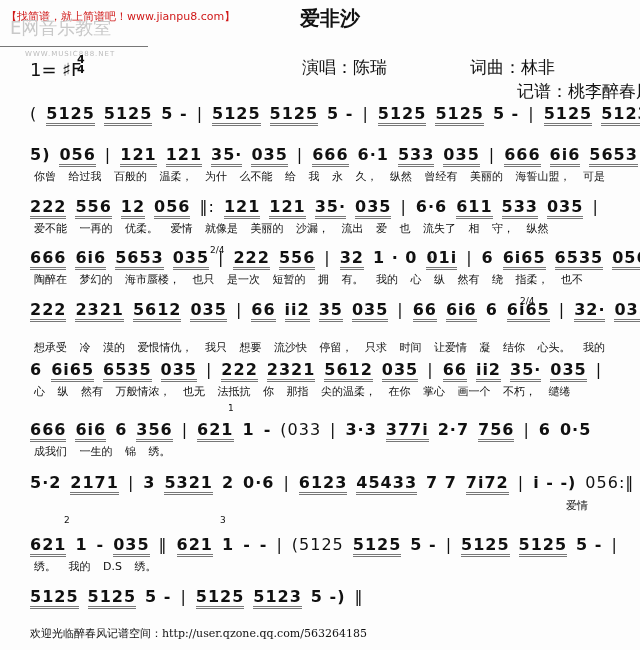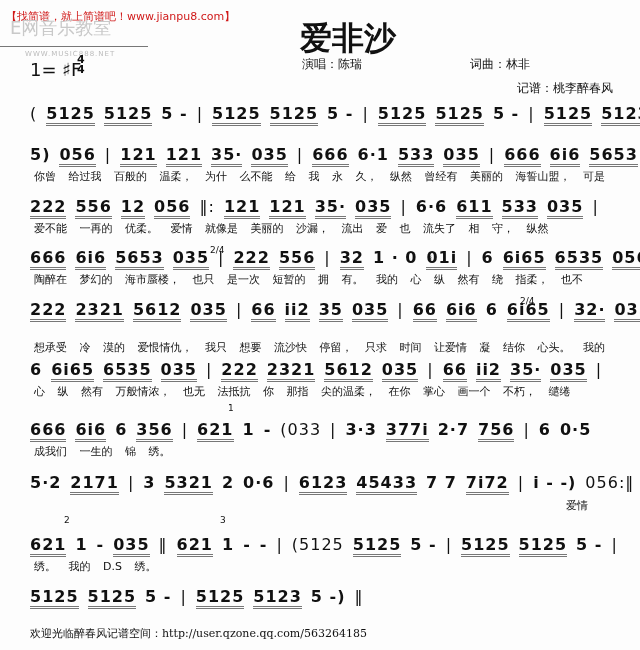--- a/index.html
+++ b/index.html
@@ -4,24 +4,24 @@
 <style>
   html, body { margin:0; padding:0; }
   body {
     width:640px; height:650px; background:#fdfdfd; position:relative; overflow:hidden;
     font-family:"DejaVu Sans", sans-serif; color:#111;
   }
   .banner { position:absolute; left:6px; top:9px; font-size:11px; color:#d01818; font-weight:normal; white-space:nowrap; }
   .watermark { position:absolute; left:10px; top:16px; font-size:18px; color:#c9c9c9; white-space:nowrap; }
   .wm-line { position:absolute; left:0; top:46px; width:148px; height:1px; background:#777; }
   .wm-sub { position:absolute; left:25px; top:50px; font-size:7px; letter-spacing:1px; color:#bbb; }
-  .title { position:absolute; left:300px; top:17px; font-family:"DejaVu Serif", serif; font-size:32px; font-weight:bold;text-align:center; }
+  .title { position:absolute; left:300px; top:5px; font-family:"DejaVu Serif", serif; font-size:20px; font-weight:bold;text-align:center; }
   .key { position:absolute; left:30px; top:59px; font-size:18px; }
   .timesig { position:absolute; left:77px; top:55px; font-size:11px; font-weight:bold; line-height:10px; text-align:center; }
-  .credit { position:absolute; font-family:Liberation Sans, sans-serif; font-size:12px; white-space:nowrap; }
+  .credit { position:absolute; font-family:Liberation Sans, sans-serif; font-size:17px; white-space:nowrap; }
   .row { position:absolute; left:30px; white-space:nowrap; font-weight:bold; font-size:16px; letter-spacing:1px; }
   .row .g { display:inline-block; margin-right:9px; border-bottom:3px double #777; line-height:18px; }
   .row .p { display:inline-block; margin-right:9px; }
   .row .bar { display:inline-block; margin:0 9px 0 0; font-weight:normal; }
   .lyr { position:absolute; left:34px; font-size:11px; white-space:nowrap; word-spacing:9px; }
   .footer { position:absolute; left:30px; top:626px; font-family:"DejaVu Serif", serif; font-size:11px; white-space:nowrap; }
   .small { position:absolute; font-size:9px; }
 </style>
 </head>
 <body>

